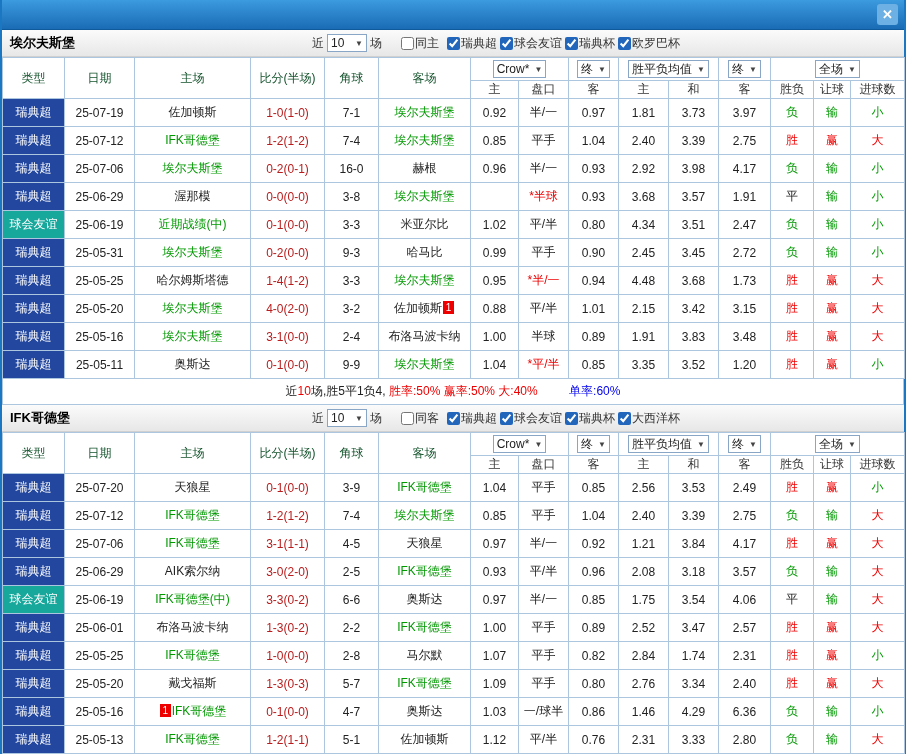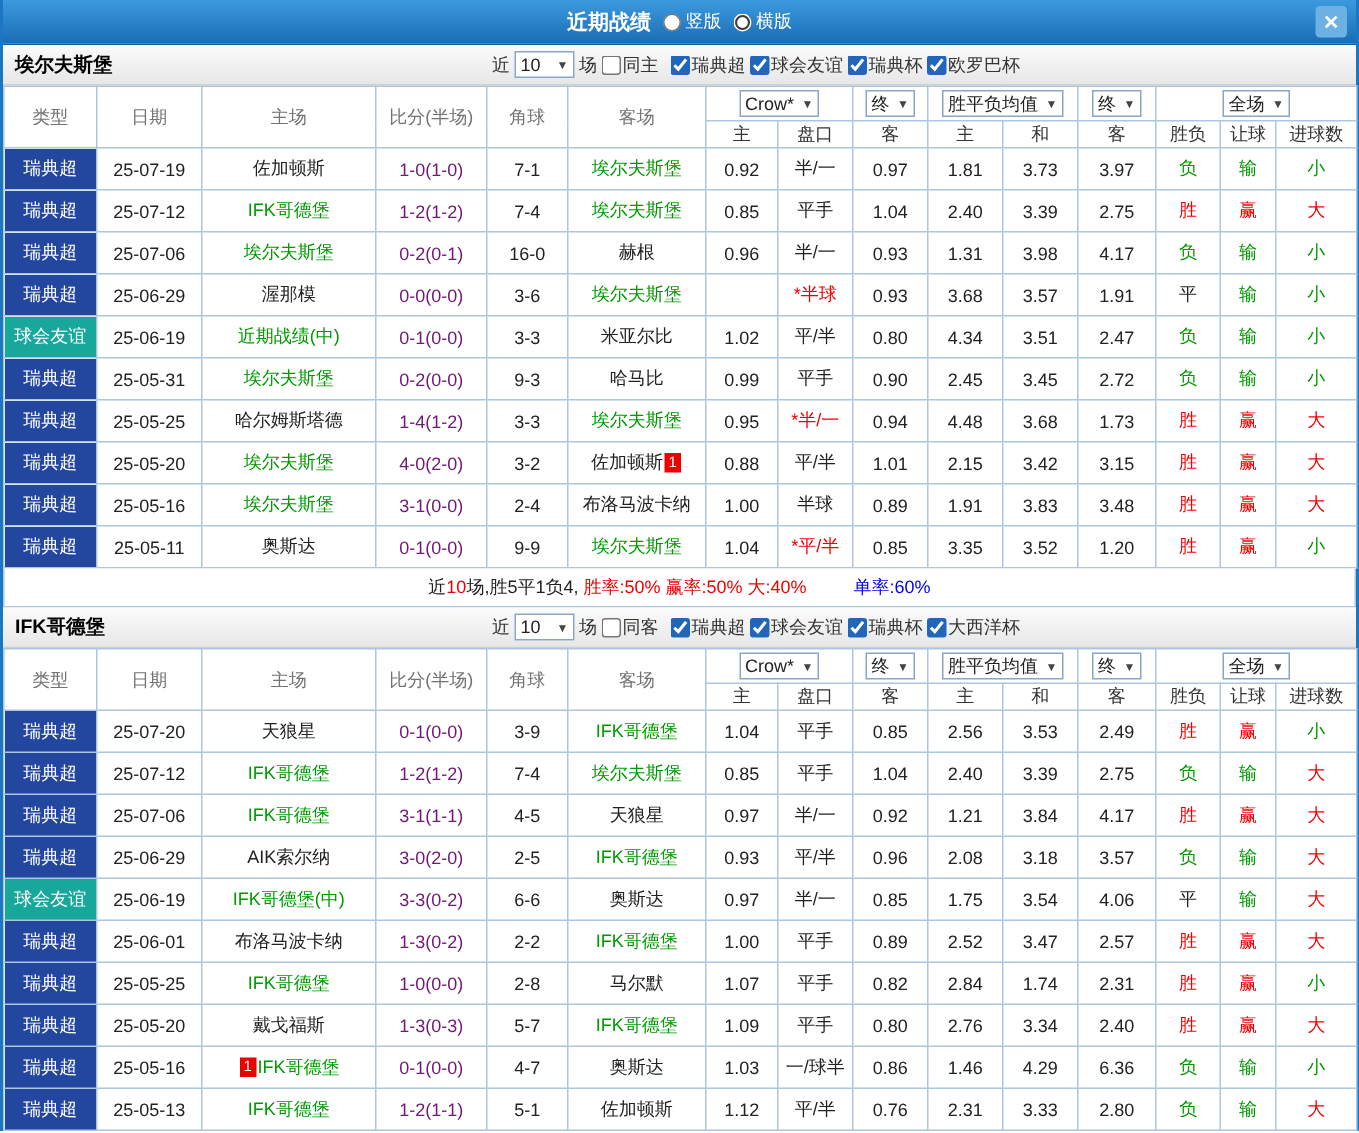--- a/index.html
+++ b/index.html
@@ -36,46 +36,46 @@
   .team-bar {
     height: 27px; display: flex; align-items: center;
     padding: 0 8px;
     background: linear-gradient(#fbfbfb, #e7e7e7);
     border-bottom: 1px solid #d0d0d0;
   }
   .team-name { font-size: 13px; font-weight: bold; color: #000; }
   .filters { margin-left: auto; margin-right: 216px; display: flex; align-items: center; gap: 3px; white-space: nowrap; color:#333; }
   .cb { display: inline-flex; align-items: center; gap: 1px; cursor: pointer; }
   .cb input { margin: 0; width: 13px; height: 13px; accent-color: #2266bb; }
-  .cb.gap { margin-left: 0; margin-right: 5px; }
+  .cb.gap { margin-left: 16px; margin-right: 5px; }
 
   .fake-select {
     display: inline-flex; align-items: center; justify-content: space-between;
     gap: 5px; border: 1px solid #89a6c6; background: #fff;
     padding: 0 3px; height: 18px; cursor: pointer; color:#222;
   }
   .fake-select .arrow { font-size: 8px; color: #444; }
   .count-select { width: 40px; }
 
   
   table.grid { width: 902px; border-collapse: collapse; table-layout: fixed; }
   .grid th, .grid td {
     border: 1px solid #abc6de; text-align: center;
     white-space: nowrap; overflow: hidden; padding: 0;
   }
   .grid thead tr.select-row th { height: 23px; font-weight: normal; background:#fff; }
   .grid thead tr.sub-row th { height: 18px; font-weight: normal; color: #333; background:#fff; }
-  .grid thead th[rowspan] { color:#737373; }
+  .grid thead th[rowspan] { color:#14532d; }
   .grid tbody td { height: 28px; background:#fff; }
 
   .type-cell { color: #fff; }
   .type-cell.league { background: #23479e; }
   .type-cell.friendly { background: #17a79b; }
   .team-green { color: #009900; }
-  .score { color: #701a75; }
+  .score { color: #b91c1c; }
   .hcp-changed { color: #ee0000; }
   .res-red { color: #ee0000; }
   .res-green { color: #009900; }
   .res-dark { color: #222; }
   .card {
     display: inline-block; background: #ee0000; color: #fff;
     width: 11px; height: 13px; line-height: 13px; font-size: 10px;
     margin: 0 1px; vertical-align: 1px;
   }
 
@@ -86,31 +86,20 @@
   .sum-red { color: #ee0000; }
   .sum-blue { color: #0000ee; margin-left: 28px; }
   .sum-black { color: #222; }
 </style>
 </head>
 <body>
 
 <div class="dialog">
 
   <header class="topbar">
-    <div class="topbar-center">
-      <span class="topbar-title">近期战绩</span>
-      <label class="radio-opt">
-        <input type="radio" name="layout-mode" style="">
-        <span>竖版</span>
-      </label>
-      <label class="radio-opt">
-        <input type="radio" name="layout-mode" checked="" style="">
-        <span>横版</span>
-      </label>
-    </div>
     <span class="close-btn">✕</span>
   </header>
 
   <section class="team-section">
     <div class="team-bar">
       <span class="team-name">埃尔夫斯堡</span>
       <div class="filters">
         <span>近</span>
         <span class="fake-select count-select">
           <span>10</span>
@@ -247,33 +236,33 @@
           <tr>
             <td class="type-cell league">瑞典超</td>
             <td>25-07-06</td>
             <td><span class="team-green">埃尔夫斯堡</span></td>
             <td class="score">0-2(0-1)</td>
             <td>16-0</td>
             <td><span>赫根</span></td>
             <td>0.96</td>
             <td>半/一</td>
             <td>0.93</td>
-            <td>1.31</td>
+            <td>2.92</td>
             <td>3.98</td>
             <td>4.17</td>
             <td class="res-green">负</td>
             <td class="res-green">输</td>
             <td class="res-green">小</td>
           </tr>
           <tr>
             <td class="type-cell league">瑞典超</td>
             <td>25-06-29</td>
             <td><span>渥那模</span></td>
             <td class="score">0-0(0-0)</td>
-            <td>3-6</td>
+            <td>3-8</td>
             <td><span class="team-green">埃尔夫斯堡</span></td>
             <td></td>
             <td class="hcp-changed">*半球</td>
             <td>0.93</td>
             <td>3.68</td>
             <td>3.57</td>
             <td>1.91</td>
             <td class="res-dark">平</td>
             <td class="res-green">输</td>
             <td class="res-green">小</td>

